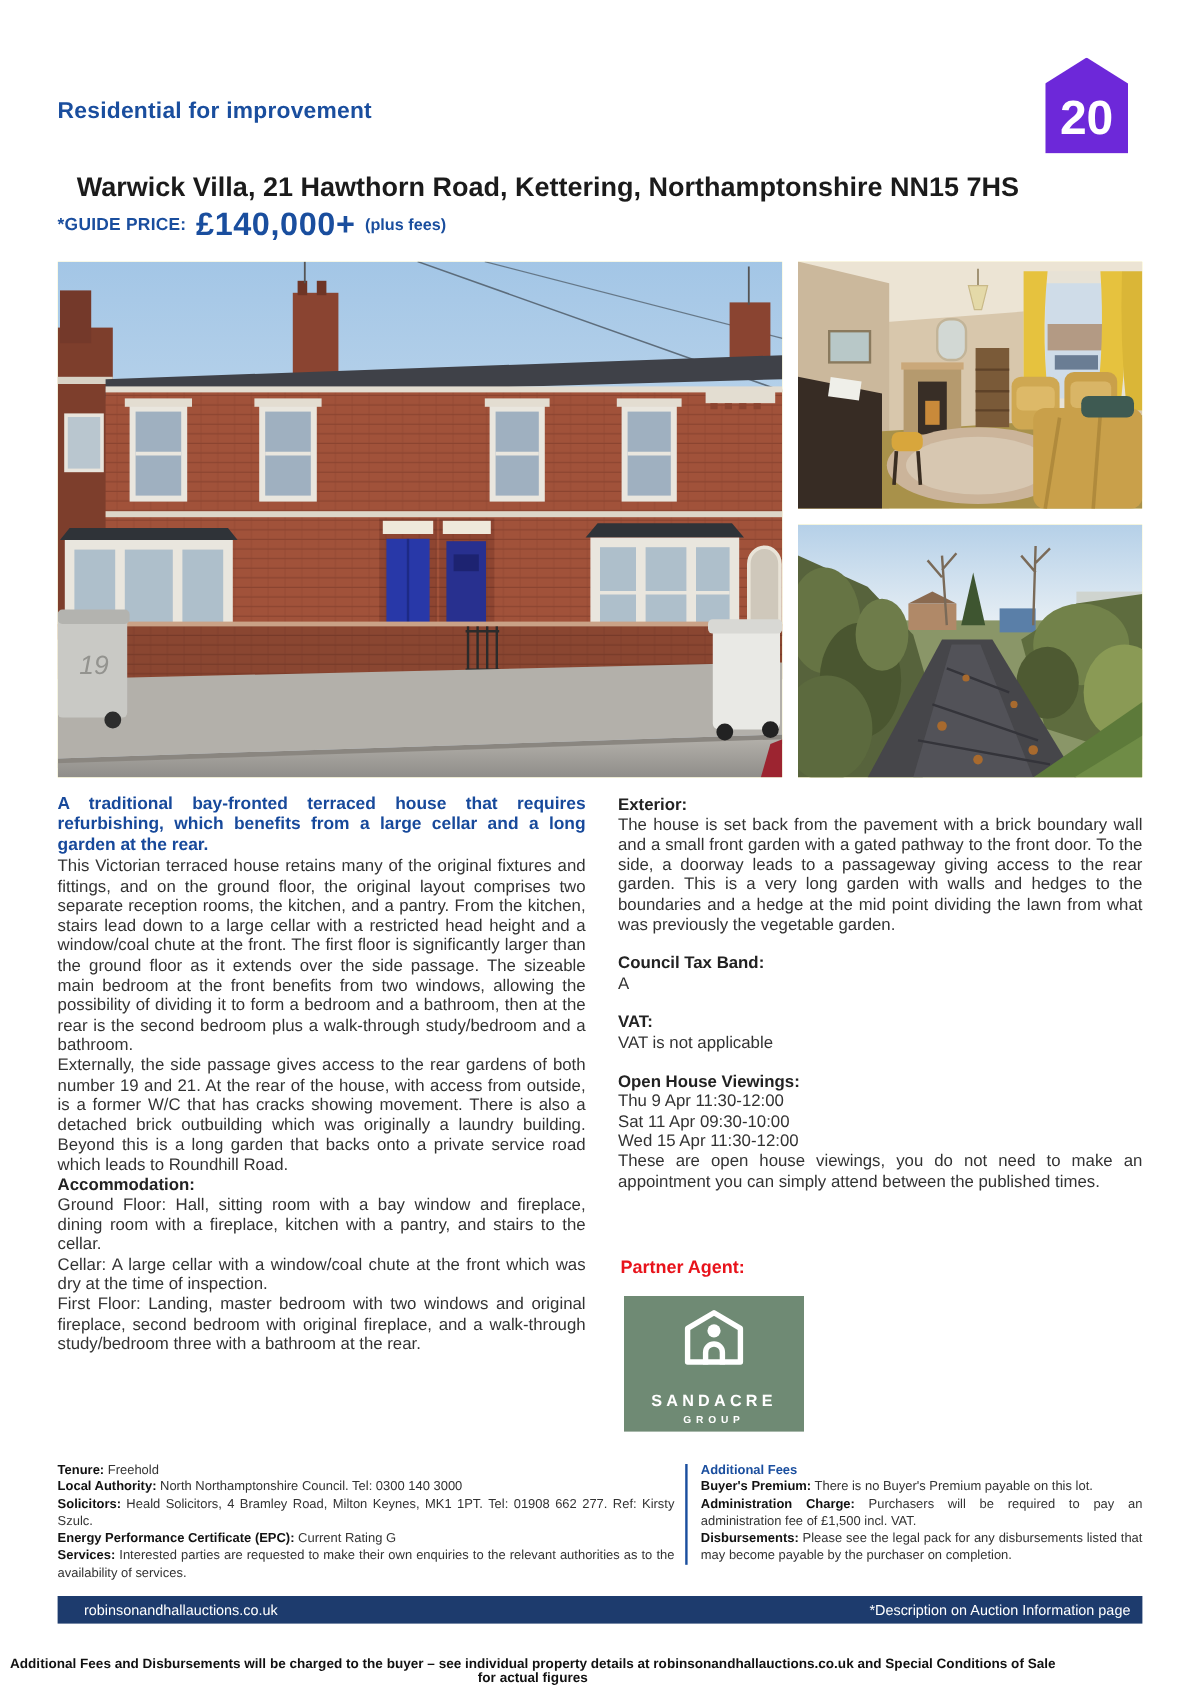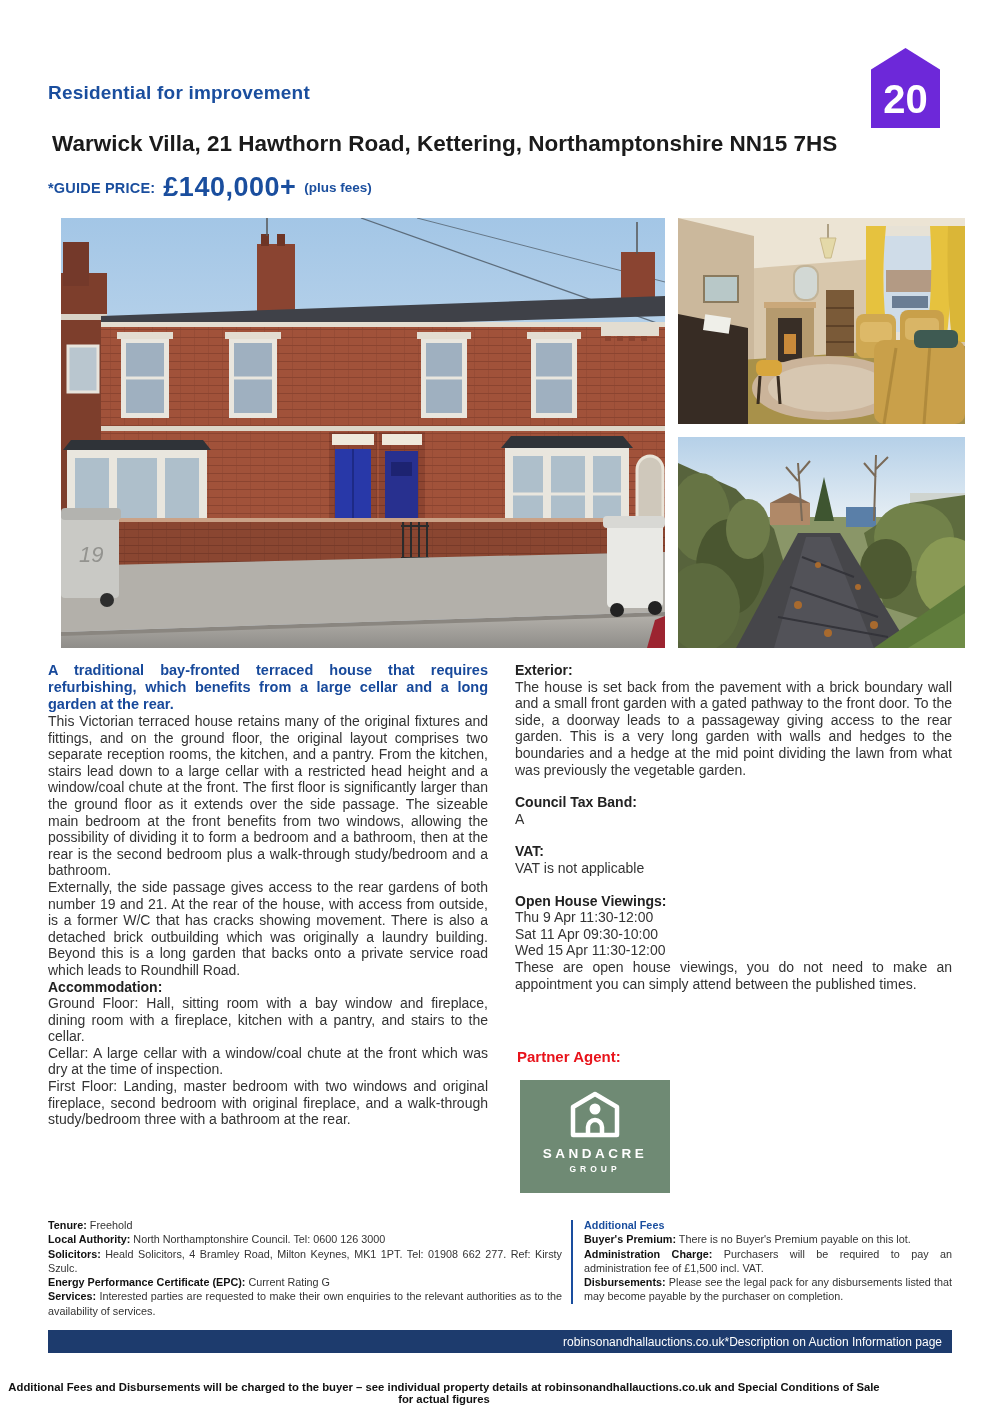--- a/index.html
+++ b/index.html
@@ -5,64 +5,64 @@
   html,body{margin:0;padding:0;background:#fff;}
   .page{position:relative;width:1000px;height:1414px;background:#fff;overflow:hidden;
         font-family:"Liberation Sans",sans-serif;color:#333;}
 
   
   .category{position:absolute;left:48px;top:82px;font-size:19px;font-weight:bold;color:#1a4e9e;letter-spacing:.2px;}
   .lot-badge{position:absolute;left:871px;top:48px;width:69px;height:80px;background:#6d28d9;
              clip-path:polygon(50% 0%,100% 27%,100% 100%,0% 100%,0% 27%);
              display:flex;align-items:flex-end;justify-content:center;}
   .lot-badge span{color:#fff;font-size:40px;font-weight:bold;line-height:1;padding-bottom:9px;}
-  .address{position:absolute;left:48px;top:127px;width:904px;margin:4px;font-size:22.5px;font-weight:bold;color:#1b1b1b;}
+  .address{position:absolute;left:48px;top:127px;width:904px;margin:16px;font-size:22.5px;font-weight:bold;color:#1b1b1b;}
   .price-row{position:absolute;left:48px;top:172px;display:flex;align-items:center;gap:8px;color:#1a4e9e;}
   .price-label{font-size:14.5px;font-weight:bold;letter-spacing:.2px;}
   .price-value{font-size:27px;font-weight:bold;letter-spacing:.5px;}
   .price-suffix{font-size:13.5px;font-weight:bold;}
 
   
-  .photo{position:absolute;overflow:hidden;background:#fef9c3;margin-left:13px;}
+  .photo{position:absolute;overflow:hidden;background:#fef9c3;}
   .photo svg{display:block;width:100%;height:100%;}
   .photo.main{left:48px;top:218px;width:604px;height:430px;}
   .photo.interior{left:665px;top:218px;width:287px;height:206px;}
   .photo.garden{left:665px;top:437px;width:287px;height:211px;}
 
   
   .col{position:absolute;top:662px;font-size:14px;line-height:16.6px;color:#333;text-align:justify;}
   .col.left{left:48px;width:440px;}
   .col.right{left:515px;width:437px;}
   .col p{margin:0;}
   .intro{color:#17499b;font-weight:bold;font-size:14.5px;line-height:17px;margin:0 0 15px 0;}
   .para{margin:0 0 16px 0;}
   .hd{font-weight:bold;color:#222;margin:0;}
   .block{margin-bottom:16px;}
 
   
   .partner-heading{position:absolute;left:517px;top:1048px;font-size:15px;font-weight:bold;color:#e8131b;}
   .agent-logo{position:absolute;left:520px;top:1080px;width:150px;height:113px;background:#6f8a74;
               display:flex;flex-direction:column;align-items:center;}
   .agent-logo svg{margin-top:11px;}
-  .agent-name{color:#fff;font-size:13.5px;font-weight:bold;letter-spacing:3.5px;margin-top:7px;}
+  .agent-name{color:#fff;font-size:13.5px;font-weight:bold;letter-spacing:3.5px;margin-top:21px;}
   .agent-sub{color:#fff;font-size:8.5px;font-weight:bold;letter-spacing:4px;margin-top:3px;}
 
   
   .details{position:absolute;left:48px;top:1218px;width:514px;font-size:10.8px;line-height:14.3px;color:#333;text-align:justify;}
   .details p{margin:0;}
   .details b{color:#111;}
   .vdivider{position:absolute;left:571px;top:1220px;width:2px;height:84px;background:#1a4e9e;}
   .fees{position:absolute;left:584px;top:1218px;width:368px;font-size:10.8px;line-height:14.3px;color:#333;text-align:justify;}
   .fees p{margin:0;}
   .fees b{color:#111;}
   .fees-heading{color:#1a4e9e;font-weight:bold;margin:0 0 1px 0;}
 
   
   .footer-bar{position:absolute;left:48px;top:1330px;width:904px;height:23px;background:#1d3b6d;color:#fff;
-              display:flex;justify-content:flex-end;align-items:center;font-size:12px;
+              display:flex;justify-content:space-between;align-items:center;font-size:12px;
               padding:0 10px 0 22px;box-sizing:border-box;}
   .footer-url{color:#fff;text-decoration:none;}
   .disclaimer{position:absolute;left:0;top:1381px;width:888px;text-align:center;font-size:11.3px;font-weight:bold;color:#111;}
 </style>
 </head>
 <body>
 
 <div class="page">
 
   <div class="category">Residential for improvement</div>
@@ -362,21 +362,21 @@
       <path d="M4 44 V16 L26 3 L48 16 V44 Z" fill="none" stroke="#ffffff" stroke-width="4.5" stroke-linejoin="round"></path>
       <circle cx="26" cy="18" r="5.5" fill="#ffffff"></circle>
       <path d="M19 46 V36 a7 7 0 0 1 14 0 V46" fill="none" stroke="#ffffff" stroke-width="4.5"></path>
     </svg>
     <div class="agent-name">SANDACRE</div>
     <div class="agent-sub">GROUP</div>
   </div>
 
   <div class="details">
     <p><b>Tenure:</b><span> Freehold</span></p>
-    <p><b>Local Authority:</b><span> North Northamptonshire Council. Tel: 0600 126 3000</span></p>
+    <p><b>Local Authority:</b><span> North Northamptonshire Council. Tel: 0300 140 3000</span></p>
     <p><b>Solicitors:</b><span> Heald Solicitors, 4 Bramley Road, Milton Keynes, MK1 1PT. Tel: 01908 662 277. Ref: Kirsty Szulc.</span></p>
     <p><b>Energy Performance Certificate (EPC):</b><span> Current Rating G</span></p>
     <p><b>Services:</b><span> Interested parties are requested to make their own enquiries to the relevant authorities as to the availability of services.</span></p>
   </div>
 
   <div class="vdivider"></div>
 
   <div class="fees">
     <p class="fees-heading">Additional Fees</p>
     <p><b>Buyer's Premium:</b><span> There is no Buyer's Premium payable on this lot.</span></p>

